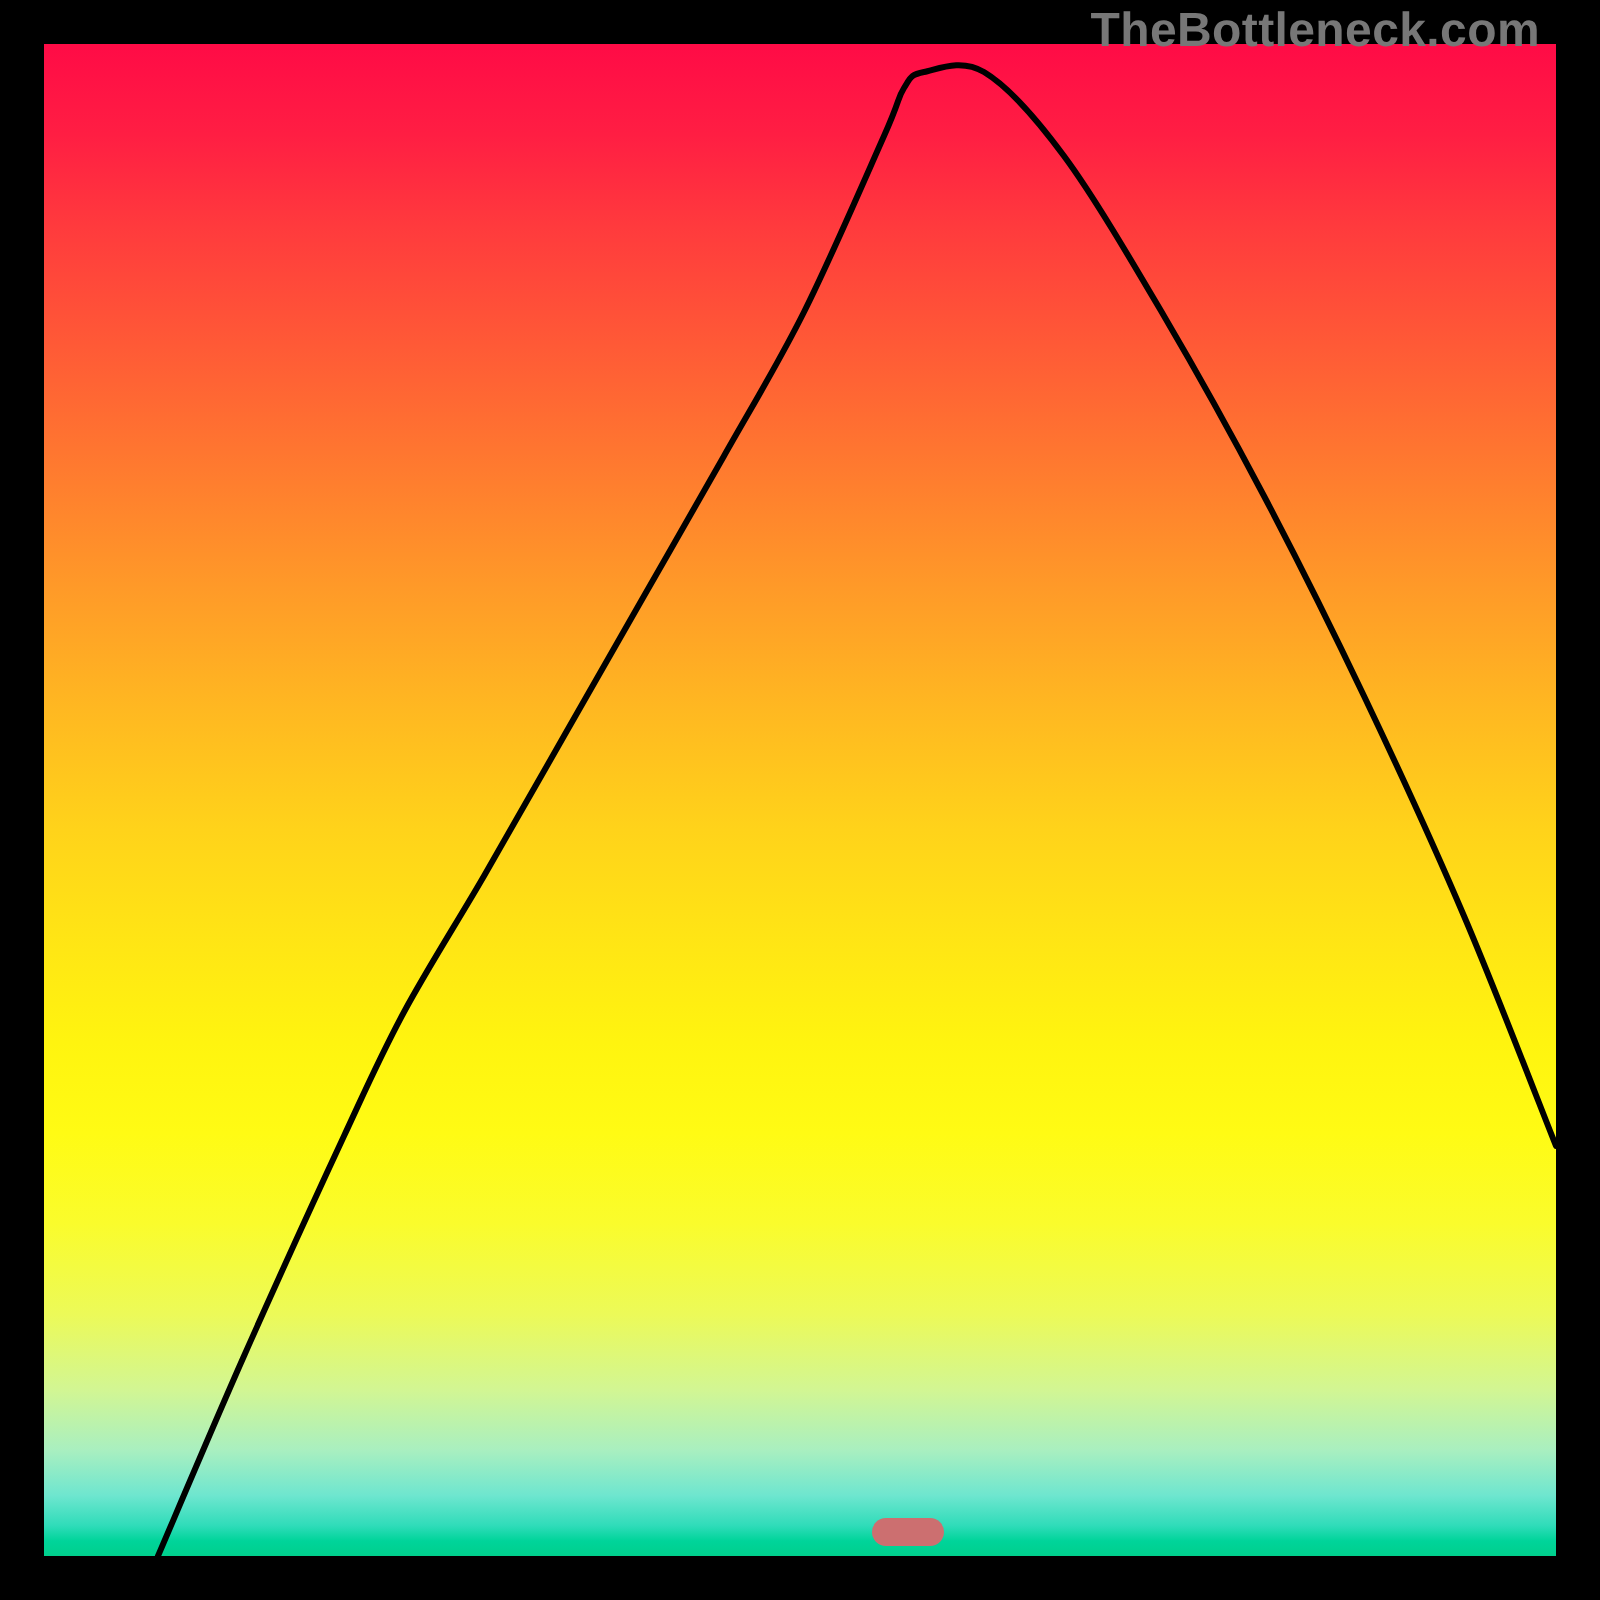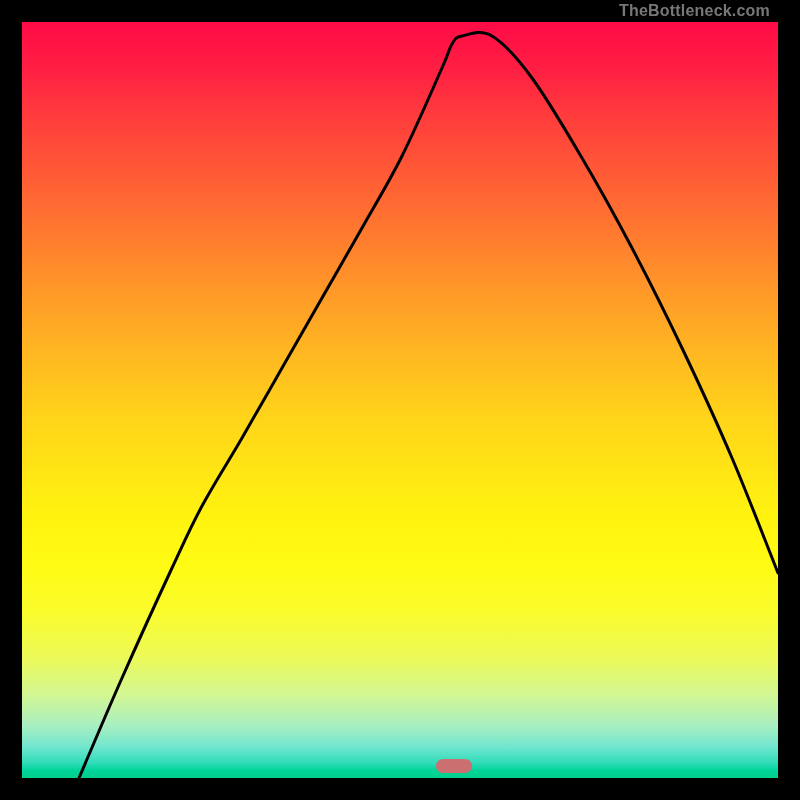--- a/index.html
+++ b/index.html
@@ -49,21 +49,21 @@
       #2fdcb9 98%,
       #00d49a 99%,
       #00cf8c 100%
     );
   }
   .watermark {
     position: absolute;
     top: 2px;
     right: 30px;
     color: #777;
-    font-size: 16px;
+    font-size: 24px;
     font-weight: 600;
     letter-spacing: 0.2px;
     z-index: 5;
     user-select: none;
   }
   svg.curve {
     position: absolute;
     inset: 0;
     z-index: 3;
   }

